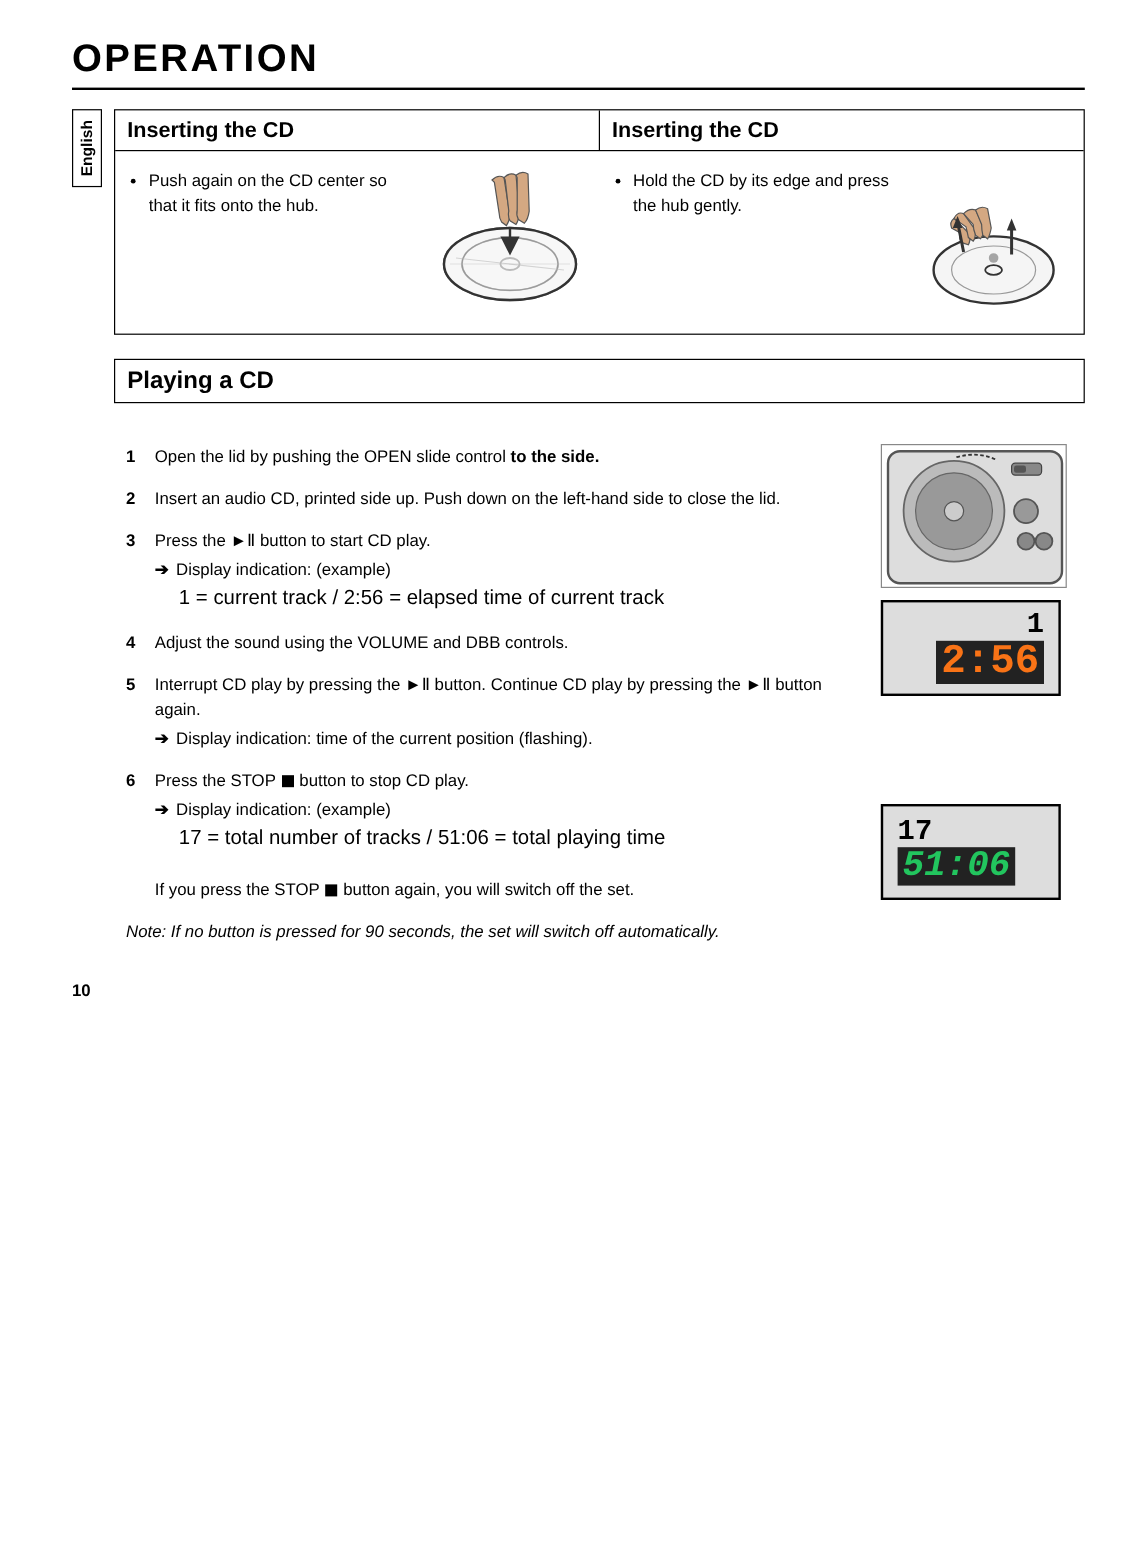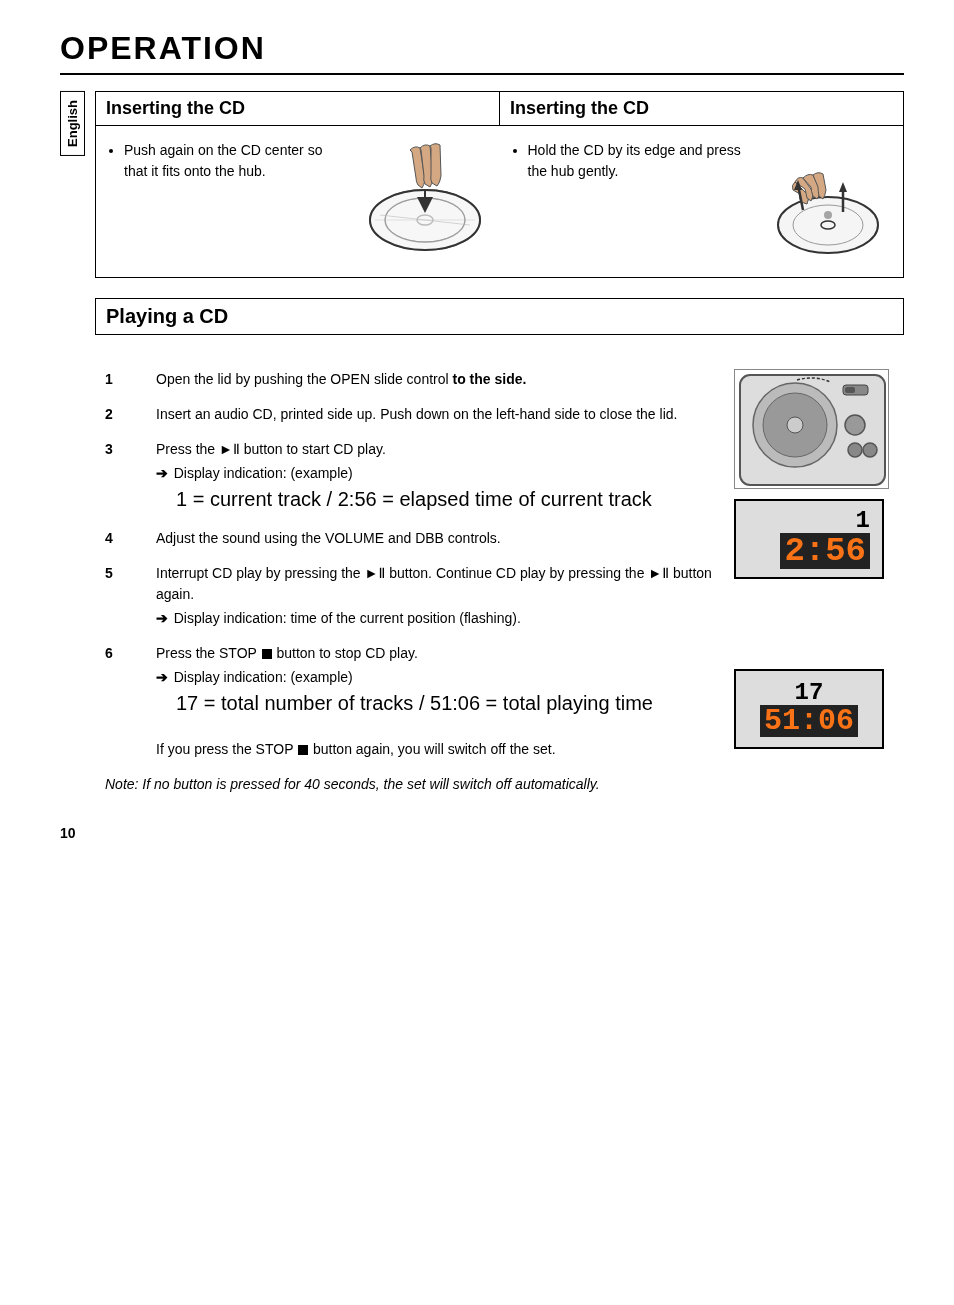--- a/index.html
+++ b/index.html
@@ -136,35 +136,34 @@
       font-size: 14px;
     }
     .step-num {
       font-weight: bold;
       font-size: 14px;
       min-width: 18px;
       flex-shrink: 0;
     }
     .step-text {
       flex: 1;
-      margin-left: 27px;
     }
     .arrow-indent {
       display: flex;
       gap: 4px;
       margin-left: 0px;
       margin-top: 3px;
     }
     .arrow-sym {
       font-weight: bold;
       margin-right: 2px;
     }
     .sub-indent {
       margin-left: 20px;
-      font-size: 20px;
+      font-size: 17px;
     }
     .bold-inline {
       font-weight: bold;
     }
     .note-italic {
       font-style: italic;
       font-size: 14px;
       margin-top: 10px;
       line-height: 1.5;
     }
@@ -336,21 +335,21 @@
                 <span>Display indication: (example)</span>
               </div>
               <div class="sub-indent">
                 17 = total number of tracks / 51:06 = total playing time
               </div>
               <br>
               <span>If you press the STOP <span class="stop-icon"></span> button again, you will switch off the set.</span>
             </div>
           </div>
 
-          <div class="note-italic">Note: If no button is pressed for 40 seconds, the set will switch off automatically.</div>
+          <div class="note-italic">Note: If no button is pressed for 90 seconds, the set will switch off automatically.</div>
 
         </div>
 
         <div class="steps-right">
 
           <div class="player-illustration">
             <svg width="155" height="120" viewBox="0 0 155 120">
 
               <rect x="5" y="5" width="145" height="110" rx="10" ry="10" fill="#ddd" stroke="#555" stroke-width="2"></rect>
 
@@ -367,23 +366,23 @@
 
               <path d="M 62 10 Q 80 5 95 12" fill="none" stroke="#333" stroke-width="1.5" stroke-dasharray="3,2"></path>
             </svg>
           </div>
 
           <div style="display:flex; flex-direction:column; align-items:flex-end; border: 2px solid #000; background:#ddd; padding: 8px 12px; width:150px; height:80px; justify-content:center;">
             <div style="font-family:'Courier New',monospace; font-size:24px; font-weight:bold; line-height:1;">1</div>
             <div style="font-family:'Courier New',monospace; font-size:34px; font-weight:bold; line-height:1; background:#222; color:#f97316; padding:1px 4px;">2:56</div>
           </div>
 
-          <div style="display:flex; flex-direction:column; align-items:center; border: 2px solid #000; background:#ddd; padding: 8px 12px; width:150px; height:80px; justify-content:center; margin-top: 80px;">
+          <div style="display:flex; flex-direction:column; align-items:flex-start; border: 2px solid #000; background:#ddd; padding: 8px 12px; width:150px; height:80px; justify-content:center; margin-top: 80px;">
             <div style="font-family:'Courier New',monospace; font-size:24px; font-weight:bold; line-height:1;">17</div>
-            <div style="font-family:'Courier New',monospace; font-size:30px; font-weight:bold; line-height:1; background:#222; color:#f97316; padding:1px 4px;">51:06</div>
+            <div style="font-family:'Courier New',monospace; font-size:30px; font-weight:bold; line-height:1; background:#222; color:#22c55e; padding:1px 4px;font-style:italic;">51:06</div>
           </div>
 
         </div>
 
       </div>
     </div>
 
   </div>
 </div>
 

